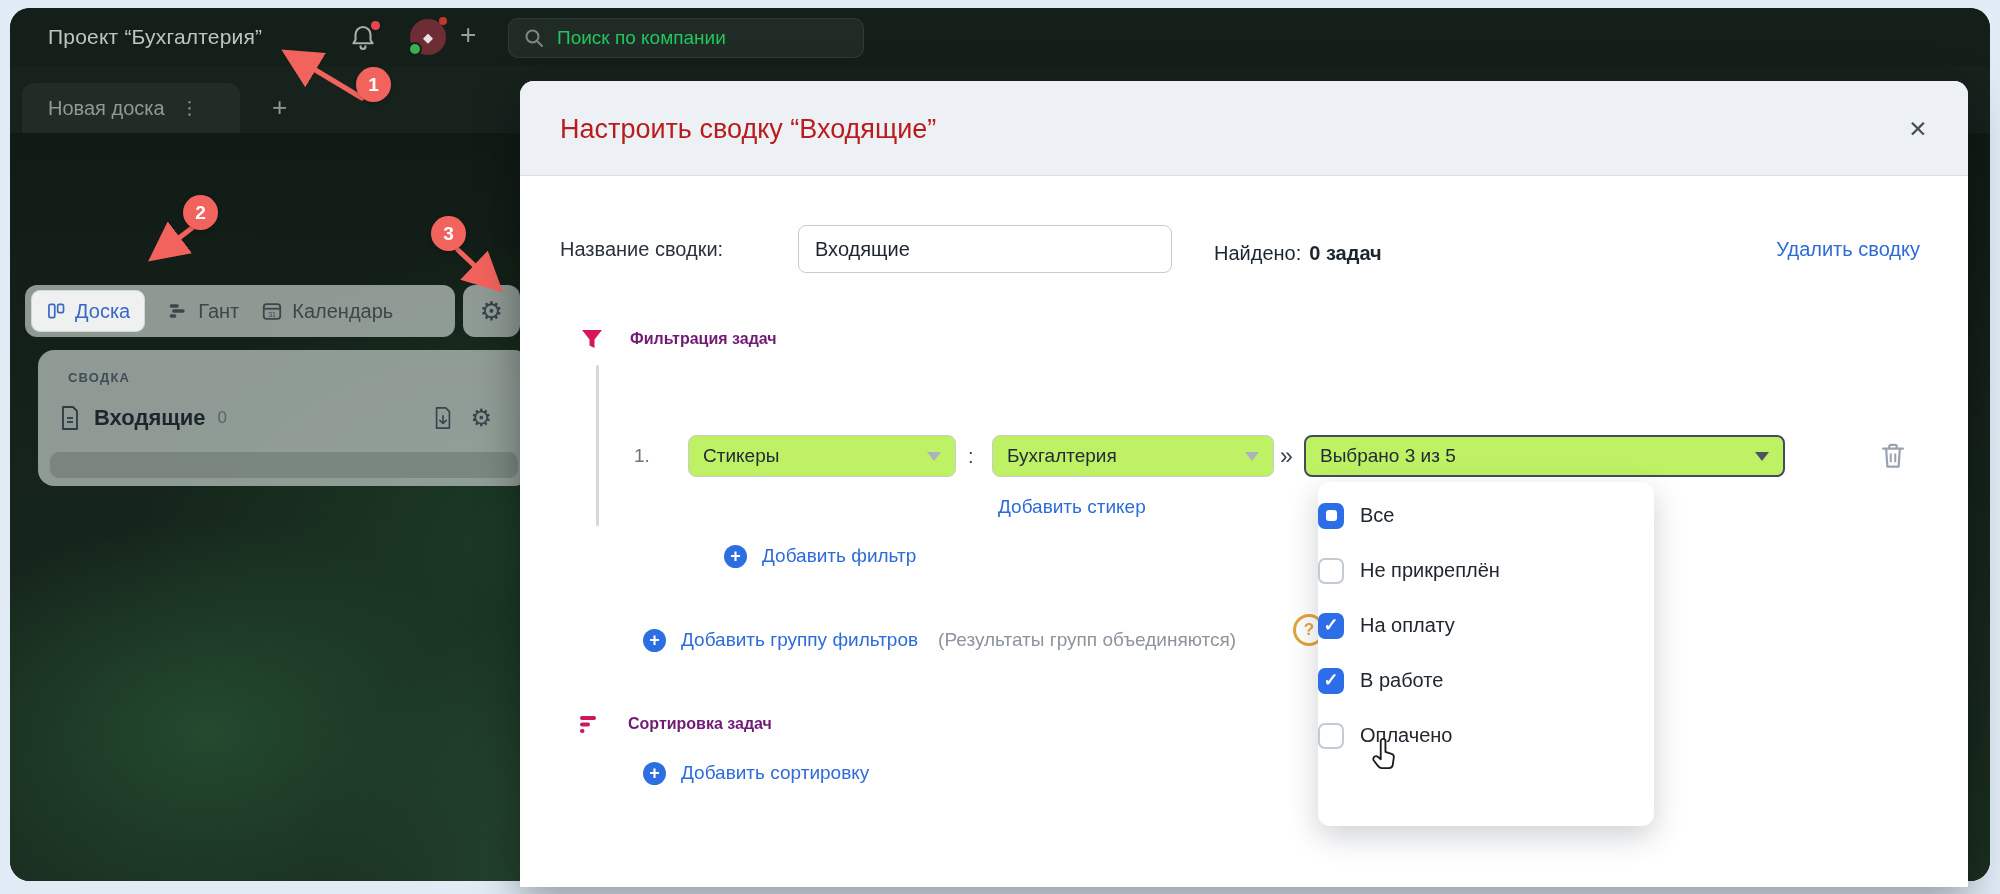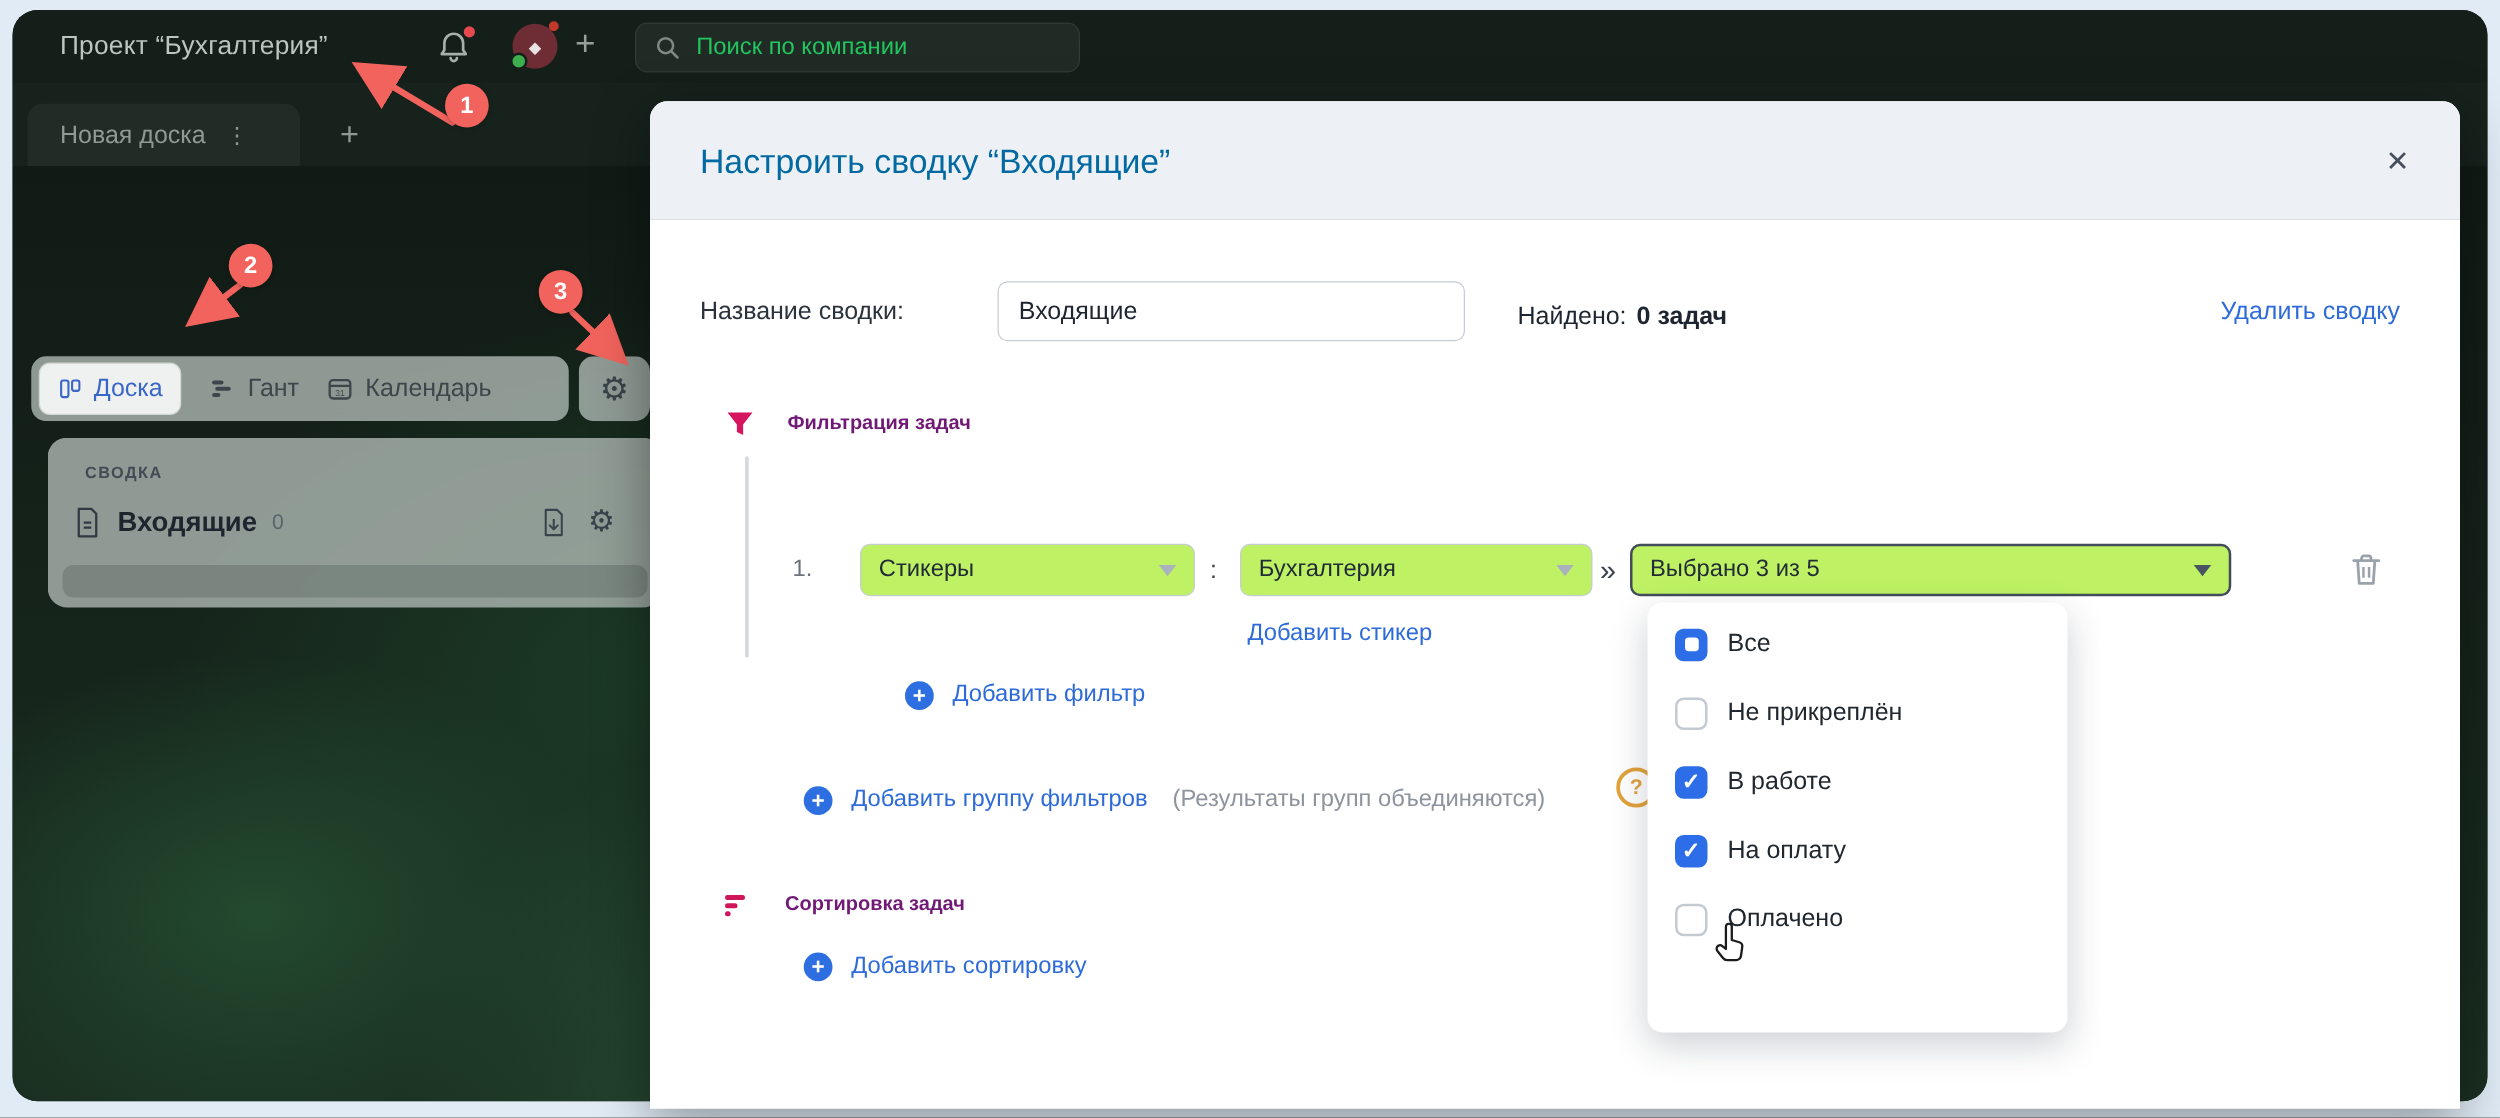--- a/index.html
+++ b/index.html
@@ -49,21 +49,21 @@
   .summary-icons{position:absolute;right:18px;top:0;height:36px;display:flex;align-items:center;gap:16px}
   .summary-strip{position:absolute;left:12px;top:102px;width:468px;height:26px;border-radius:9px;background:rgba(84,94,89,.35)}
 
   
   .badge{position:absolute;width:35px;height:35px;border-radius:50%;background:#f2635d;color:#fff;font-size:19px;font-weight:700;display:flex;align-items:center;justify-content:center;z-index:45;box-shadow:0 1px 4px rgba(0,0,0,.25)}
   .arrows{position:absolute;left:0;top:0;z-index:44;pointer-events:none}
 
   
   .modal{position:absolute;left:520px;top:81px;width:1448px;height:806px;background:#fff;border-radius:14px 14px 0 0;box-shadow:0 12px 44px rgba(0,0,0,.38);z-index:50}
   .m-header{position:absolute;left:0;top:0;width:100%;height:95px;background:#edf1f6;border-bottom:1px solid #dbe0e7;border-radius:14px 14px 0 0;box-sizing:border-box}
-  .m-title{position:absolute;left:40px;top:0;height:97px;display:flex;align-items:center;font-size:27px;font-weight:500;color:#0369a1}
+  .m-title{position:absolute;left:40px;top:0;height:97px;display:flex;align-items:center;font-size:27px;font-weight:500;color:#b91c1c}
   .m-close{position:absolute;right:32px;top:30px;width:36px;height:36px;display:flex;align-items:center;justify-content:center;font-size:23px;color:#454e5a;cursor:pointer}
 
   .row-name{position:absolute;left:0;top:144px;width:100%;height:48px}
   .lbl{font-size:20px;color:#2a323c}
   .name-label{position:absolute;left:40px;top:0;height:48px;display:flex;align-items:center}
   .name-input{position:absolute;left:278px;top:0;width:374px;height:48px;border:1px solid #c6ccd4;border-radius:8px;font-size:20px;color:#1d2530;padding:0 16px;box-sizing:border-box;font-family:"Liberation Sans",sans-serif;outline:none}
   .found{position:absolute;left:694px;top:4px;height:48px;display:flex;align-items:center;gap:8px;font-size:20px;color:#1d2530}
   .found b{font-weight:700}
   .link{color:#2e6bd9;font-size:19px;cursor:pointer;text-decoration:none}
   .del-link{position:absolute;right:48px;top:0;height:48px;display:flex;align-items:center;font-size:20px}
@@ -102,21 +102,21 @@
   .pluscircle::after{content:"+";font-size:18px;font-weight:700;line-height:1;margin-top:-1px}
   .note{font-size:19px;color:#8d949e;margin-left:5px}
 
   
   .funnel{width:24px;height:24px}
   .sort-ico{width:26px;height:24px}
 
   
   .help-circle{position:absolute;left:1293px;top:614px;width:32px;height:32px;border-radius:50%;border:3px solid #e2a33b;background:#fff;color:#e2a33b;font-weight:700;font-size:17px;display:flex;align-items:center;justify-content:center;box-sizing:border-box;z-index:55}
   .cb-panel{position:absolute;left:1318px;top:482px;width:336px;height:344px;background:#fff;border-radius:12px;box-shadow:0 10px 30px rgba(30,40,60,.22);z-index:60;padding-top:6px;box-sizing:border-box}
-  .cb-row{height:55px;display:flex;align-items:center;padding-left:22px;gap:16px;cursor:pointer}
+  .cb-row{height:55px;display:flex;align-items:center;gap:16px;cursor:pointer}
   .cb{width:26px;height:26px;border-radius:7px;border:2px solid #c3cad2;background:#fff;display:flex;align-items:center;justify-content:center;flex:none;box-sizing:border-box}
   .cb[data-state="checked"],.cb[data-state="indeterminate"]{background:#2d6ee8;border-color:#2d6ee8}
   .cb[data-state="checked"]::after{content:"✓";color:#fff;font-size:18px;font-weight:700;margin-top:-2px}
   .cb[data-state="indeterminate"]::after{content:"";width:11px;height:11px;background:#fff;border-radius:3px}
   .cb-label{font-size:20px;color:#20272f}
   .cursor-hand{position:absolute;left:1368px;top:738px;z-index:70;pointer-events:none}
 </style>
 </head>
 <body>
 
@@ -314,25 +314,25 @@
     <div class="cb-row">
       <span class="cb" data-state="indeterminate"></span>
       <span class="cb-label">Все</span>
     </div>
     <div class="cb-row">
       <span class="cb" data-state="unchecked"></span>
       <span class="cb-label">Не прикреплён</span>
     </div>
     <div class="cb-row">
       <span class="cb" data-state="checked"></span>
+      <span class="cb-label">На оплату</span>
+    </div>
+    <div class="cb-row">
+      <span class="cb" data-state="checked"></span>
       <span class="cb-label">В работе</span>
-    </div>
-    <div class="cb-row">
-      <span class="cb" data-state="checked"></span>
-      <span class="cb-label">На оплату</span>
     </div>
     <div class="cb-row">
       <span class="cb" data-state="unchecked"></span>
       <span class="cb-label">Оплачено</span>
     </div>
   </div>
 
   <svg class="cursor-hand" width="32" height="34" viewBox="0 0 24 26">
     <path d="M9.5 2.5c0-1 .8-1.8 1.8-1.8s1.8.8 1.8 1.8v8.2l4.6 1.4c1.2.4 2 1.5 1.8 2.8l-.8 5.6c-.2 1.4-1.5 2.5-2.9 2.5h-5.5c-1 0-2-.5-2.6-1.3l-3.4-4.3c-.8-1-.6-2.5.5-3.2.8-.5 1.8-.4 2.5.2l2.2 1.8V2.5z" fill="#fff" stroke="#1c1c1c" stroke-width="1.4" stroke-linejoin="round"></path>
   </svg>

